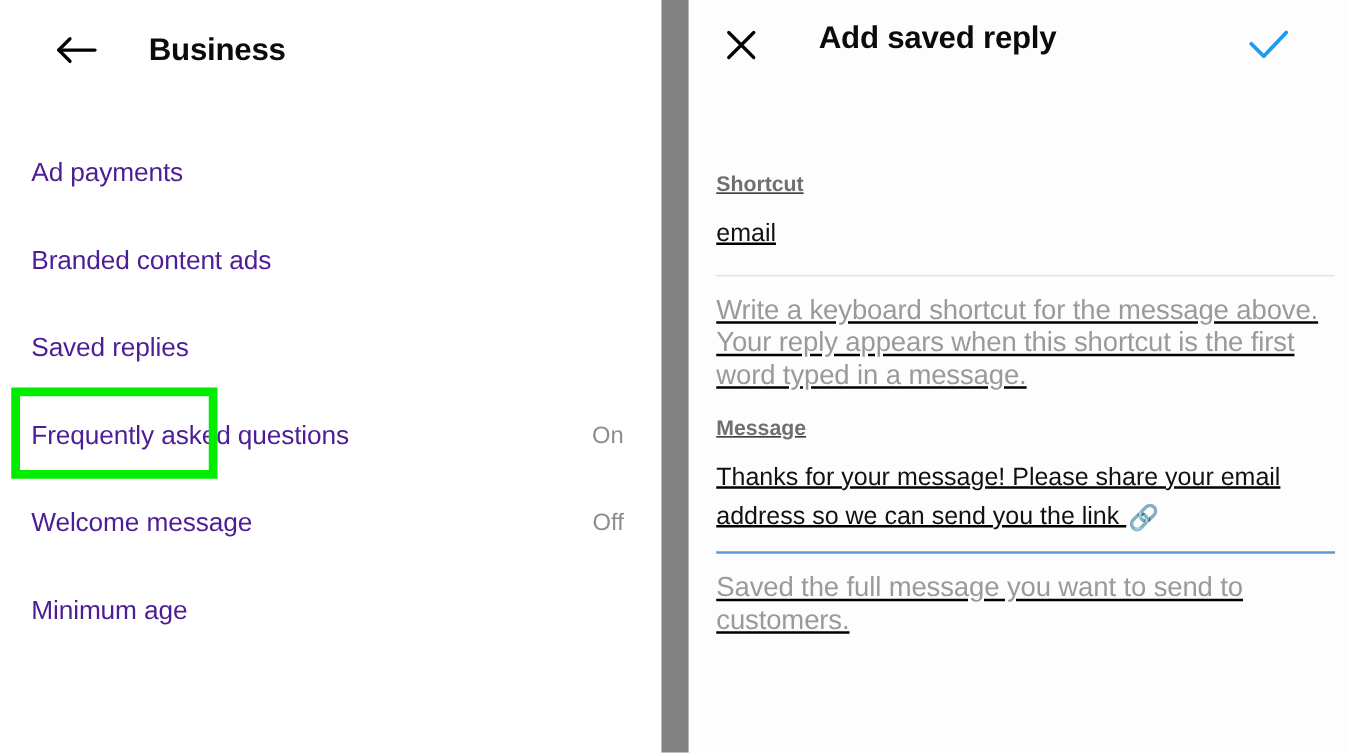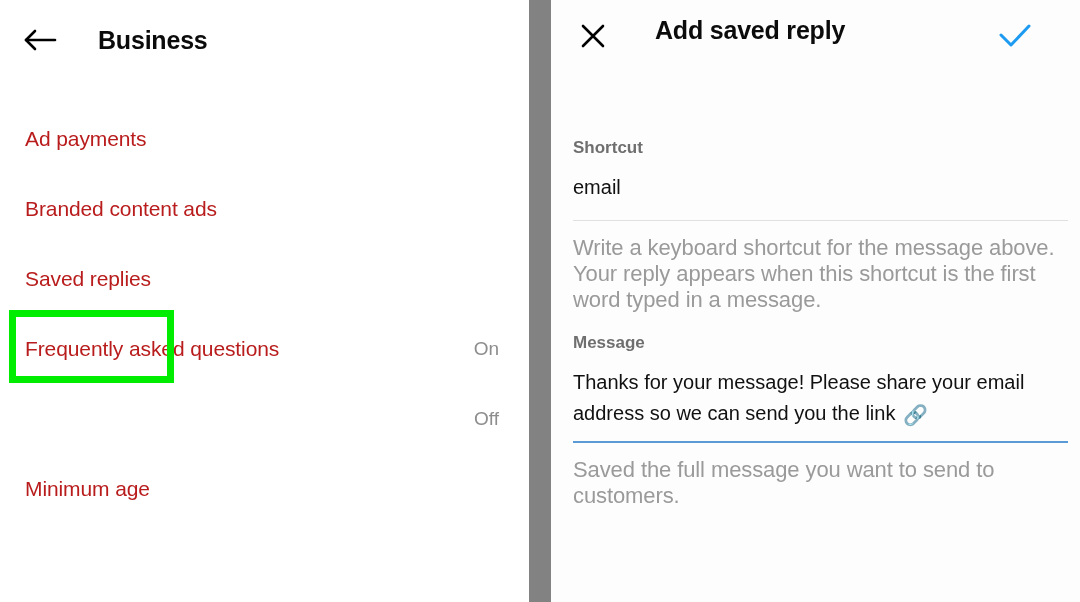--- a/index.html
+++ b/index.html
@@ -30,20 +30,21 @@
     flex: 0 0 529px;
   }
   .left-header {
     position: absolute;
     top: 14px;
     left: 0;
     width: 100%;
     height: 52px;
     display: flex;
     align-items: center;
+    padding-left: 21px;
   }
   .back-arrow {
     margin-left: 18px;
     width: 44px;
     height: 36px;
     display: flex;
     align-items: center;
     justify-content: center;
     cursor: pointer;
   }
@@ -66,21 +67,21 @@
     position: relative;
     height: 70px;
     display: flex;
     align-items: center;
     padding: 0 30px 0 25px;
     box-sizing: border-box;
     cursor: pointer;
   }
   .menu-label {
     font-size: 21px;
-    color: #b91c1c;
+    color: #4c1d95;
     font-weight: 400;
     letter-spacing: -0.1px;
   }
   .menu-value {
     margin-left: auto;
     font-size: 19px;
     color: #8d8d8d;
     font-weight: 400;
   }
   
@@ -148,20 +149,21 @@
     align-items: center;
     justify-content: center;
     cursor: pointer;
   }
 
   .form-area {
     position: absolute;
     top: 138px;
     left: 22px;
     right: 12px;
+    text-decoration: underline;
   }
   .field-group { margin-bottom: 0; }
   .field-label {
     font-size: 17px;
     font-weight: bold;
     color: #6f6f6f;
     letter-spacing: 0px;
     margin-bottom: 14px;
   }
   .field-value {
@@ -234,20 +236,21 @@
         <span class="menu-label">Saved replies</span>
         <span class="menu-value"></span>
       </div>
 
       <div class="menu-row">
         <span class="menu-label">Frequently asked questions</span>
         <span class="menu-value">On</span>
       </div>
 
       <div class="menu-row">
+        <span class="menu-label">Welcome message</span>
         <span class="menu-value">Off</span>
       </div>
 
       <div class="menu-row">
         <span class="menu-label">Minimum age</span>
         <span class="menu-value"></span>
       </div>
 
     </div>
 

